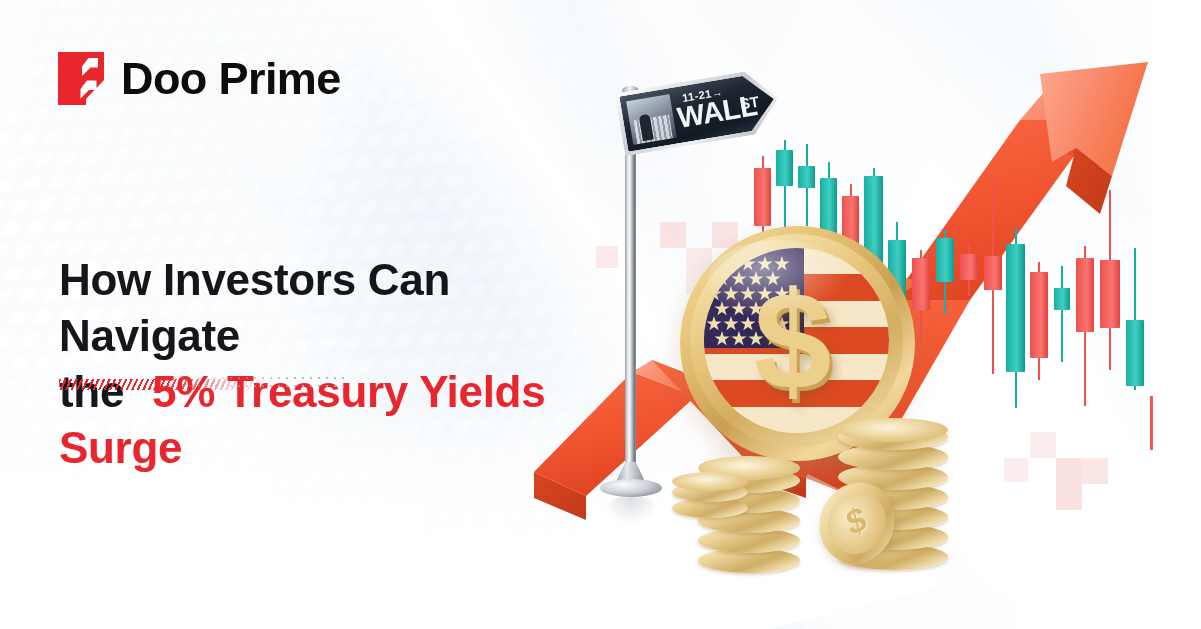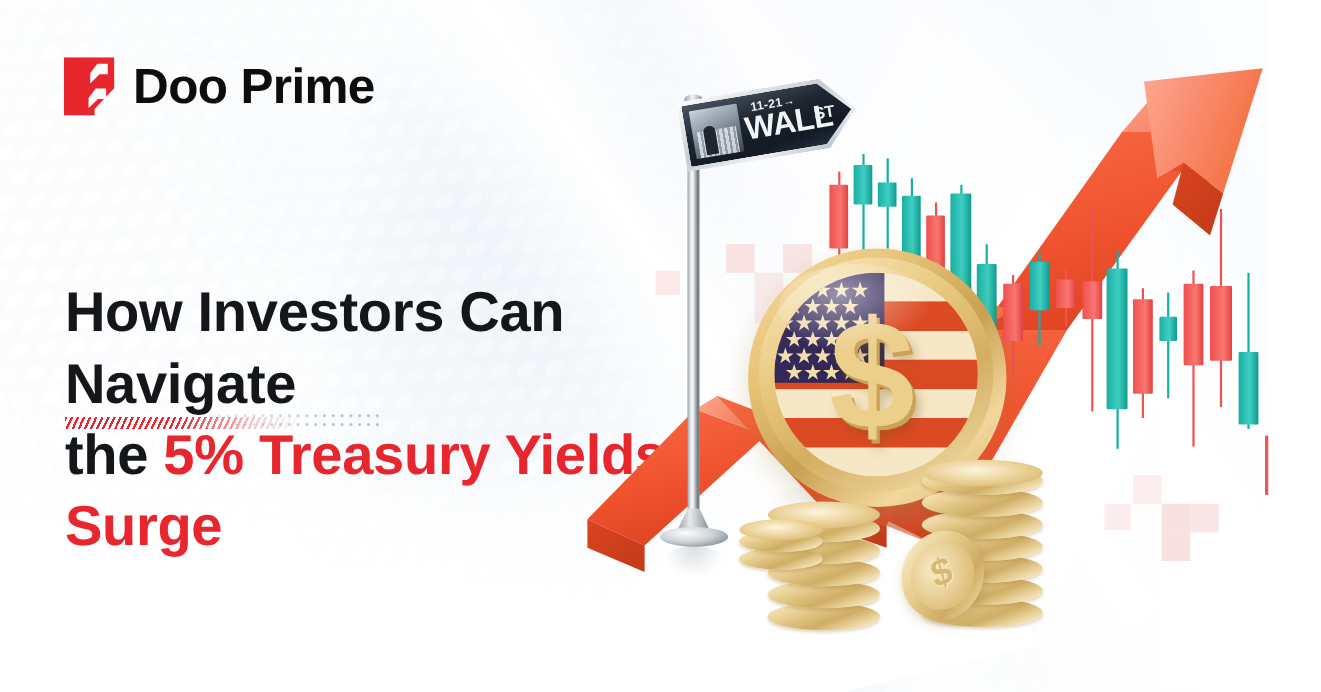--- a/index.html
+++ b/index.html
@@ -84,23 +84,23 @@
   }
 
   
   .logo{position:absolute;left:58px;top:52px;display:flex;align-items:center;gap:17px;}
   .logo-mark{width:46px;height:53px;position:relative;}
   .logo-text{font-size:45px;font-weight:800;color:#0d0d0d;letter-spacing:-.6px;line-height:1;}
 
   
   .headline{
     position:absolute;left:59px;top:252px;width:560px;
-    font-size:51px;font-weight:800;line-height:1.27;color:#14161a;letter-spacing:-.3px;
-  }
-  .hl-accent{color:#e8262d;}
+    font-size:44px;font-weight:800;line-height:1.27;color:#14161a;letter-spacing:-.3px;
+  }
+  .hl-accent{color:#e8262d;margin-left:16px;}
 
   
   .rule-wrap{position:absolute;left:59px;top:374px;width:290px;height:18px;}
   .rule-stripes{
     position:absolute;left:0;top:5px;width:215px;height:11px;
     background:repeating-linear-gradient(115deg,#e8262d 0 2px,rgba(255,255,255,0) 2px 5px);
     -webkit-mask-image:linear-gradient(90deg,#000 0%,#000 48%,rgba(0,0,0,.25) 80%,rgba(0,0,0,0) 100%);
             mask-image:linear-gradient(90deg,#000 0%,#000 48%,rgba(0,0,0,.25) 80%,rgba(0,0,0,0) 100%);
   }
   .rule-dots{

